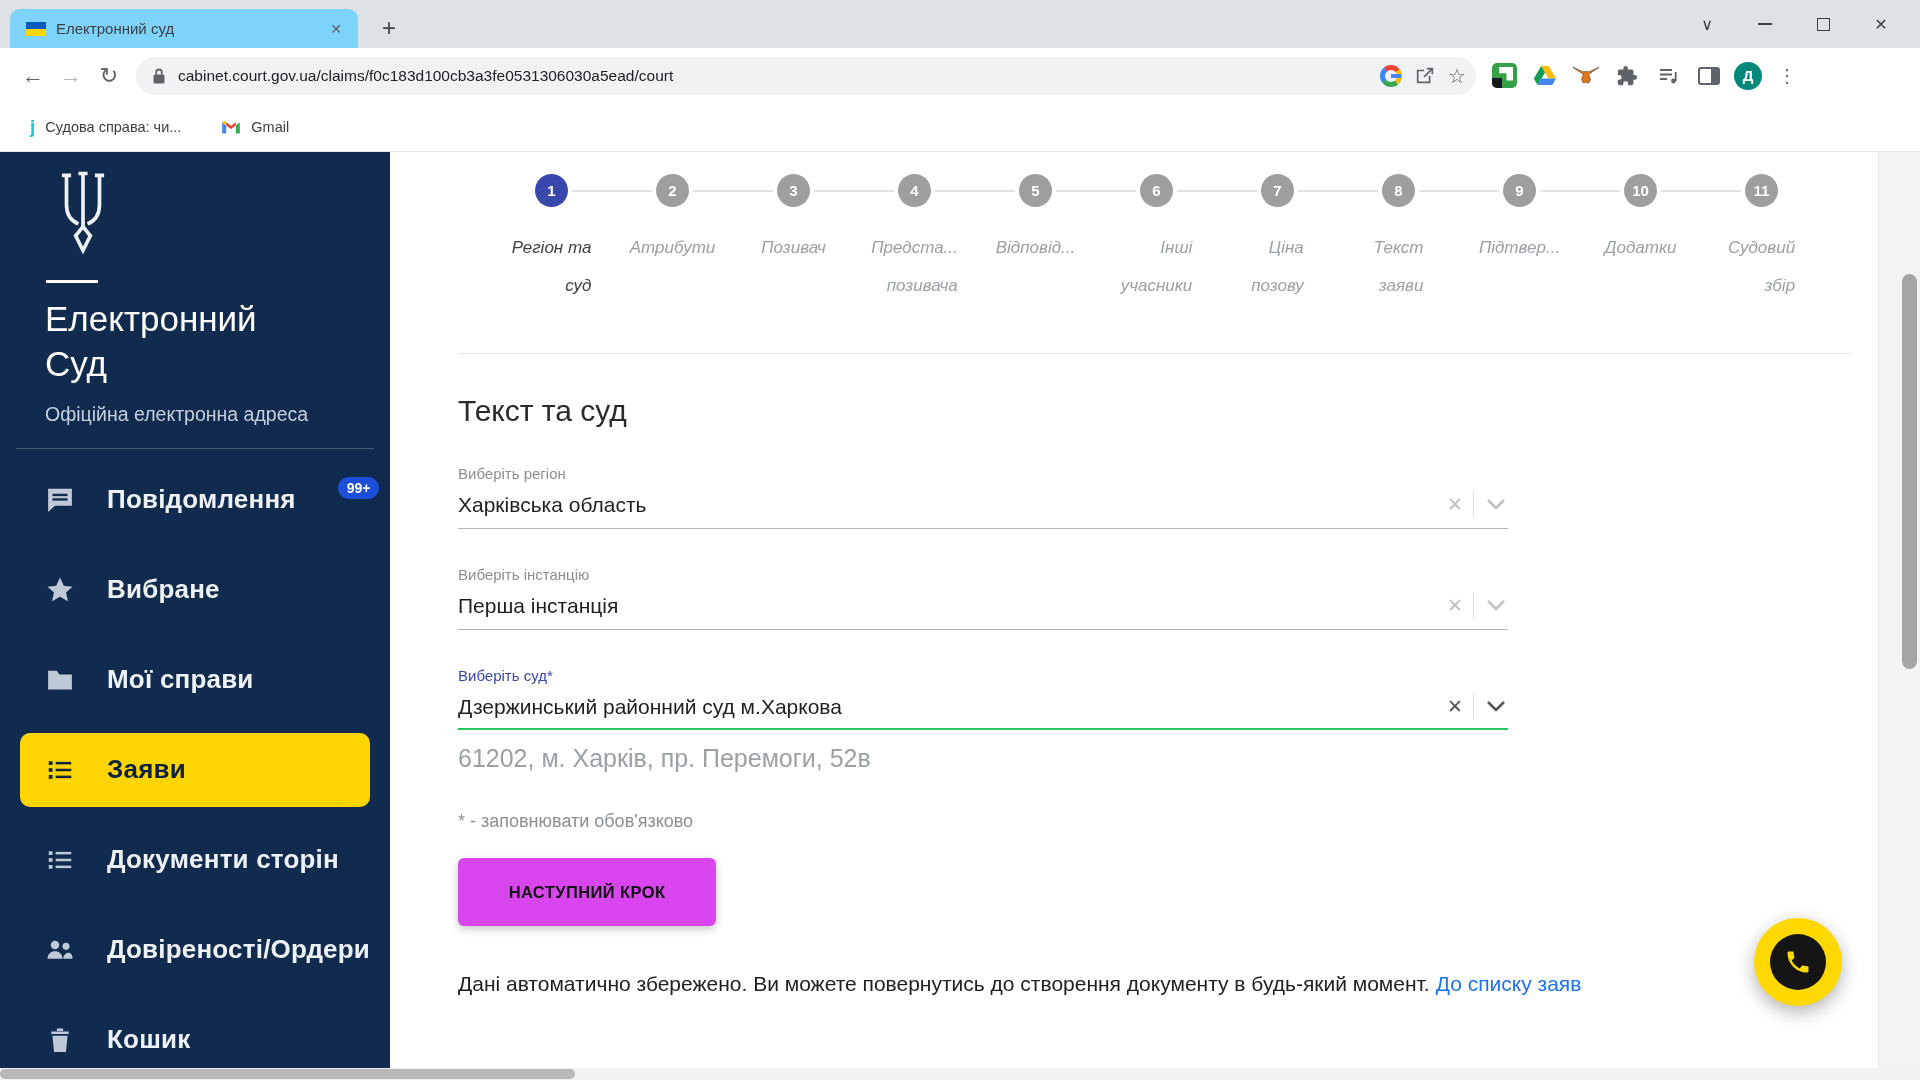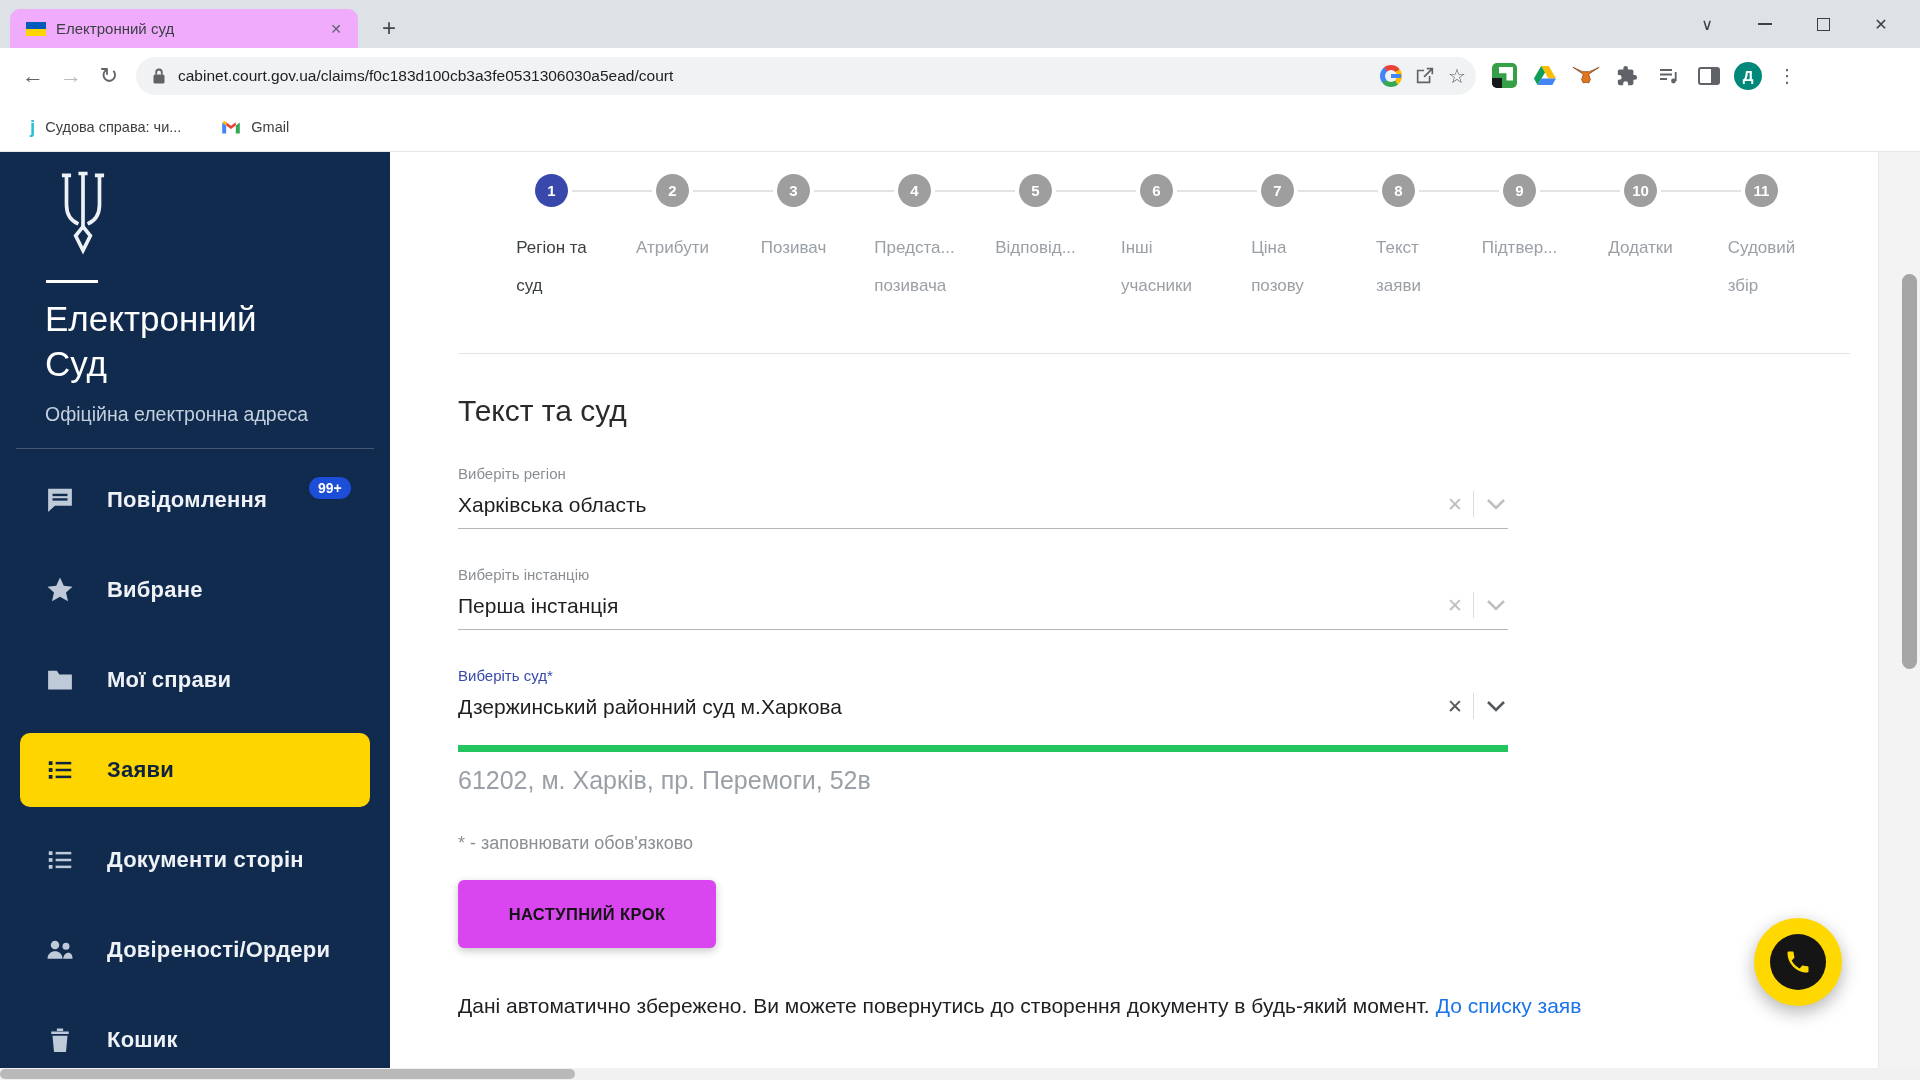--- a/index.html
+++ b/index.html
@@ -1,21 +1,21 @@
 <!DOCTYPE html>
 <html><head>
 <meta charset="utf-8">
 <style>
   * { margin:0; padding:0; box-sizing:border-box; }
   html,body { width:1920px; height:1080px; overflow:hidden;
     font-family:"Liberation Sans","DejaVu Sans",sans-serif; background:#fff; }
 
   
   .tabbar { height:48px; background:#dee1e6; position:relative; }
-  .tab { position:absolute; left:10px; top:9px; width:348px; height:39px; background:#f0abfc;
+  .tab { position:absolute; left:10px; top:9px; width:348px; height:39px; background:#7dd3fc;
     border-radius:10px 10px 0 0; display:flex; align-items:center; padding:0 12px 0 16px; gap:10px; }
   .flag { width:20px; height:14px; display:flex; flex-direction:column; flex:0 0 auto; }
   .flag i { display:block; height:7px; }
   .flag .b { background:#005bbb; } .flag .y { background:#ffd500; }
   .tab-title { flex:1; font-size:15px; color:#3c4043; white-space:nowrap; overflow:hidden; }
   .tab-close { font-size:14px; color:#5f6368; padding:2px 4px; }
   .newtab { position:absolute; left:382px; top:14px; font-size:24px; color:#44474a; font-weight:300; }
   .wincontrols { position:absolute; right:10px; top:0; height:48px; display:flex; align-items:center; }
   .winbtn { width:58px; height:48px; display:flex; align-items:center; justify-content:center;
     color:#3c4043; font-size:16px; }
@@ -54,49 +54,49 @@
   .app { position:relative; display:flex; height:928px; }
 
   .sidebar { width:390px; background:#112b4e; color:#fff; flex:0 0 auto; padding-top:16px; overflow:hidden; }
   .trident { margin-left:45px; display:block; }
   .logo-line { width:52px; height:3px; background:#fff; margin:24px 0 0 46px; }
   .logo-title { margin:14px 0 0 45px; font-size:35px; font-weight:300; line-height:1.28; color:#fff; }
   .logo-sub { margin:16px 0 0 45px; font-size:19.5px; font-weight:300; color:#c3cfdd; }
   .side-div { margin:22px 16px 0 16px; height:1px; background:rgba(255,255,255,.22); }
   .menu { margin-top:6px; }
   .mitem { height:90px; display:flex; align-items:center; padding-left:45px; gap:32px; }
-  .mitem .mlabel { font-size:22px; font-weight:600; color:#eef2f7; letter-spacing:.2px;text-align:right; }
+  .mitem .mlabel { font-size:26px; font-weight:600; color:#eef2f7; letter-spacing:.2px;text-align:right; }
   .mitem.active { height:74px; margin:8px 20px; padding-left:25px; border-radius:10px; background:#ffd500; }
   .mitem.active .mlabel { color:#0d2340; font-weight:700; }
   .badge { margin-left:10px; transform:translateY(-12px); background:#1d4ed8; color:#fff;
     font-size:14px; font-weight:700; padding:3px 9px; border-radius:12px; }
 
   .content { flex:1; background:#fff; padding:20px 0 0 68px; position:relative; }
 
   
   .stepper { display:flex; margin-left:33px; padding-top:2px; }
   .step { width:121px; display:flex; flex-direction:column; align-items:center; position:relative; }
   .step:not(:first-child)::before { content:""; position:absolute; top:16px; left:-40px;
     width:80px; height:2px; background:#e3e3e3; }
   .circle { width:33px; height:33px; border-radius:50%; background:#9e9e9e; color:#fff;
     font-size:15px; font-weight:700; display:flex; align-items:center; justify-content:center; }
   .step.active .circle { background:#3949ab; }
-  .slabel { margin-top:22px; text-align:left; font-size:17px; color:#9aa0a6; line-height:38px; }
+  .slabel { margin-top:22px; text-align:right; font-size:17px; color:#9aa0a6; line-height:38px;font-style:italic; }
   .step.active .slabel { color:#3c4043; }
   .stepper-divider { margin-top:48px; width:1392px; height:1px; background:#e4e4e4; }
 
   .page-h1 { margin-top:40px; font-size:30px; font-weight:400; color:#2a2a2a; }
 
   .fields { width:1050px; }
   .field { margin-top:37px; }
   .flabel { font-size:15px; color:#8a8f94; }
   .field.required .flabel { color:#3949ab; }
   .fcontrol { display:flex; align-items:flex-end; border-bottom:1px solid #b6b6b6;
     padding-bottom:11px; margin-top:9px; }
-  .field.focused .fcontrol { border-bottom:7px solid #22c55e; padding-bottom:26px; }
+  .field.focused .fcontrol { border-bottom:2px solid #22c55e; padding-bottom:9px; }
   .fvalue { flex:1; font-size:21px; color:#1f1f1f; }
   .ficons { display:flex; align-items:center; gap:10px; }
   .clear { font-size:19px; color:#c0c0c0; }
   .vline { width:1px; height:26px; background:#dcdcdc; }
   .chev { stroke:#c0c0c0; }
   .field.focused .clear { color:#55585c; font-weight:700; }
   .field.focused .chev { stroke:#55585c; }
   .fhint { margin-top:14px; font-size:25px; color:#9aa0a6; }
 
   .note { margin-top:38px; font-size:18px; color:#8a8f94; }

